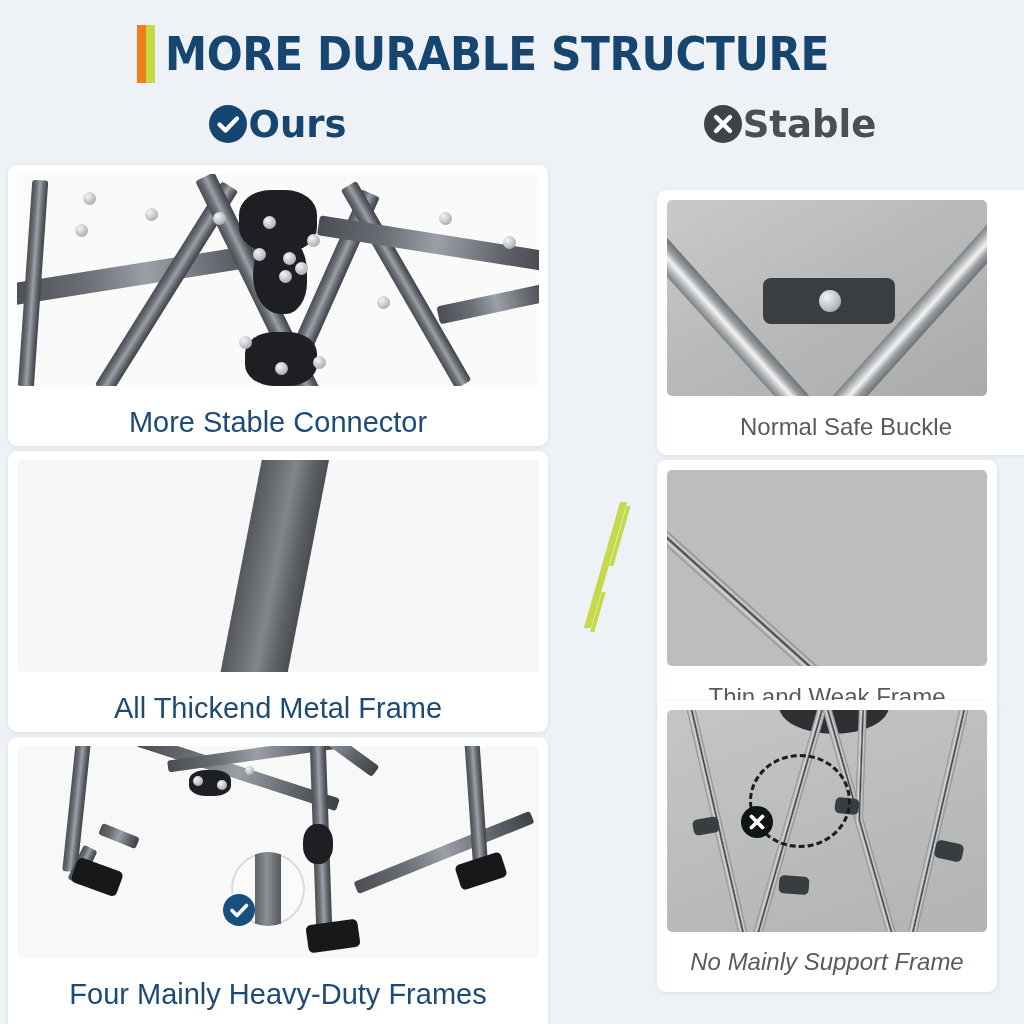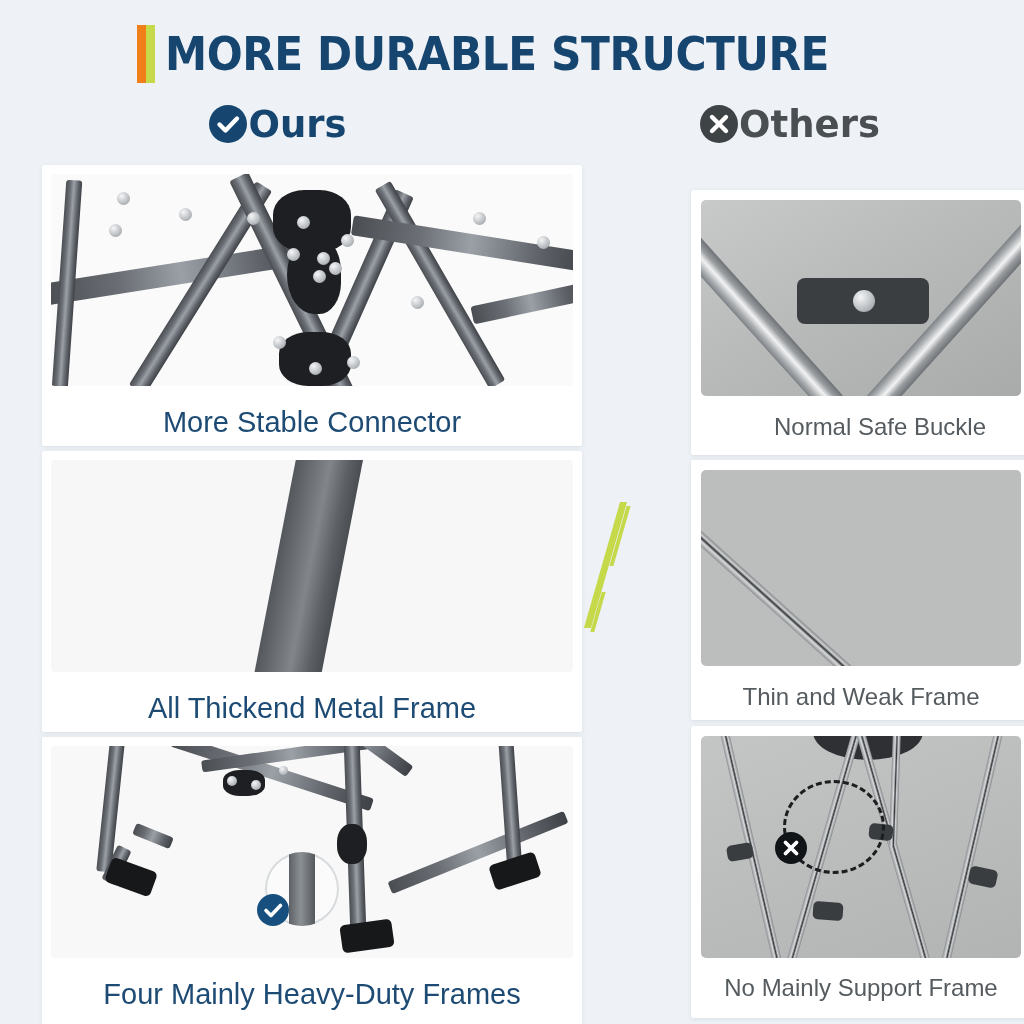--- a/index.html
+++ b/index.html
@@ -44,24 +44,23 @@
   }
   .head.ours .head-label{color:#16456f;}
   .head.others .head-label{color:#4a4f52;}
   .badge{width:38px;height:38px;border-radius:50%;flex:0 0 auto;position:relative;}
   .badge.check{background:#16456f;}
   .badge.cross{background:#3e4346;}
   .badge svg{position:absolute;left:0;top:0;}
 
   
   .card{
-    position:absolute;background:#ffffff;border-radius:2px;
+    position:absolute;background:#ffffff;border-radius:9px;
     box-shadow:0 1px 4px rgba(28,50,70,0.10);
     overflow:hidden;
-    margin-left:34px;
   }
   .card .photo{position:absolute;left:0;top:0;overflow:hidden;}
   .card .cap{
     position:absolute;left:0;width:100%;text-align:center;
     white-space:nowrap;line-height:1;
   }
   .cap-ours{color:#1d4b74;font-size:29px;}
   .cap-others{color:#555b5f;font-size:24px;}
 
   
@@ -69,21 +68,21 @@
   .L1{top:165px;height:281px;}
   .L2{top:451px;height:281px;}
   .L3{top:737px;height:351px;}
   .L .photo{left:9px;top:9px;width:522px;height:212px;border-radius:4px;}
   .L .cap{top:243px;}
 
   
   .R{left:657px;width:340px;}
   .R1{top:190px;height:265px;padding-left:38px;}
   .R2{top:460px;height:260px;}
-  .R3{top:726px;height:292px;}
+  .R3{top:700px;height:292px;font-style:italic;}
   .R .photo{left:10px;top:10px;width:320px;height:196px;border-radius:5px;}
   .R3 .photo{height:222px;}
   .R .cap{top:225px;}
   .R3 .cap{top:250px;}
 
   
   .scene{position:absolute;left:0;top:0;width:100%;height:100%;}
   .ph-white{background:#fafafa;}
   .ph-grad{background:linear-gradient(150deg,#c8c9c9 0%,#b9bbbb 45%,#a9abab 100%);}
   .ph-flat{background:#bcbebe;}
@@ -138,21 +137,21 @@
         </svg>
     </span>
     <span class="head-label">Ours</span>
   </div>
   <div class="head others">
     <span class="badge cross">
       <svg width="38" height="38" viewBox="0 0 38 38">
           <path d="M12 12 L26 26 M26 12 L12 26" stroke="#ffffff" stroke-width="4.4" fill="none" stroke-linecap="round"></path>
         </svg>
     </span>
-    <span class="head-label">Others</span>
+    <span class="head-label">Stable</span>
   </div>
 </div>
 
 <div class="card L L1">
   <div class="photo">
     <div class="scene ph-white">
       <div class="tube" style="left:-10px;top:88px;width:280px;height:22px;transform:rotate(-9deg);"></div>
       <div class="tube" style="left:8px;top:6px;width:16px;height:210px;transform:rotate(4deg);"></div>
       <div class="tube" style="left:140px;top:-6px;width:19px;height:240px;transform:rotate(32deg);"></div>
       <div class="tube" style="left:232px;top:-10px;width:21px;height:250px;transform:rotate(-26deg);"></div>

